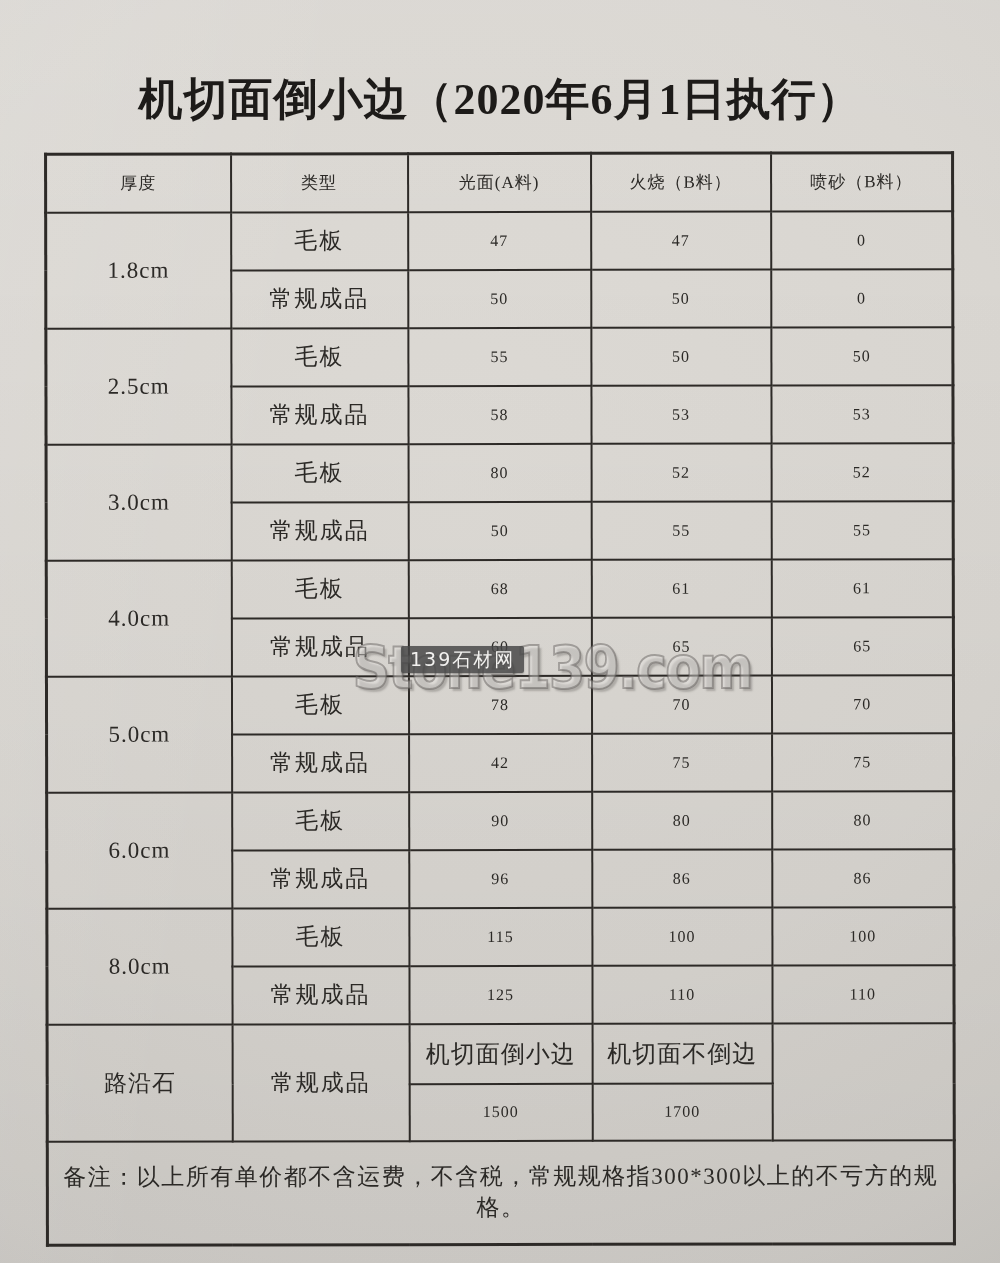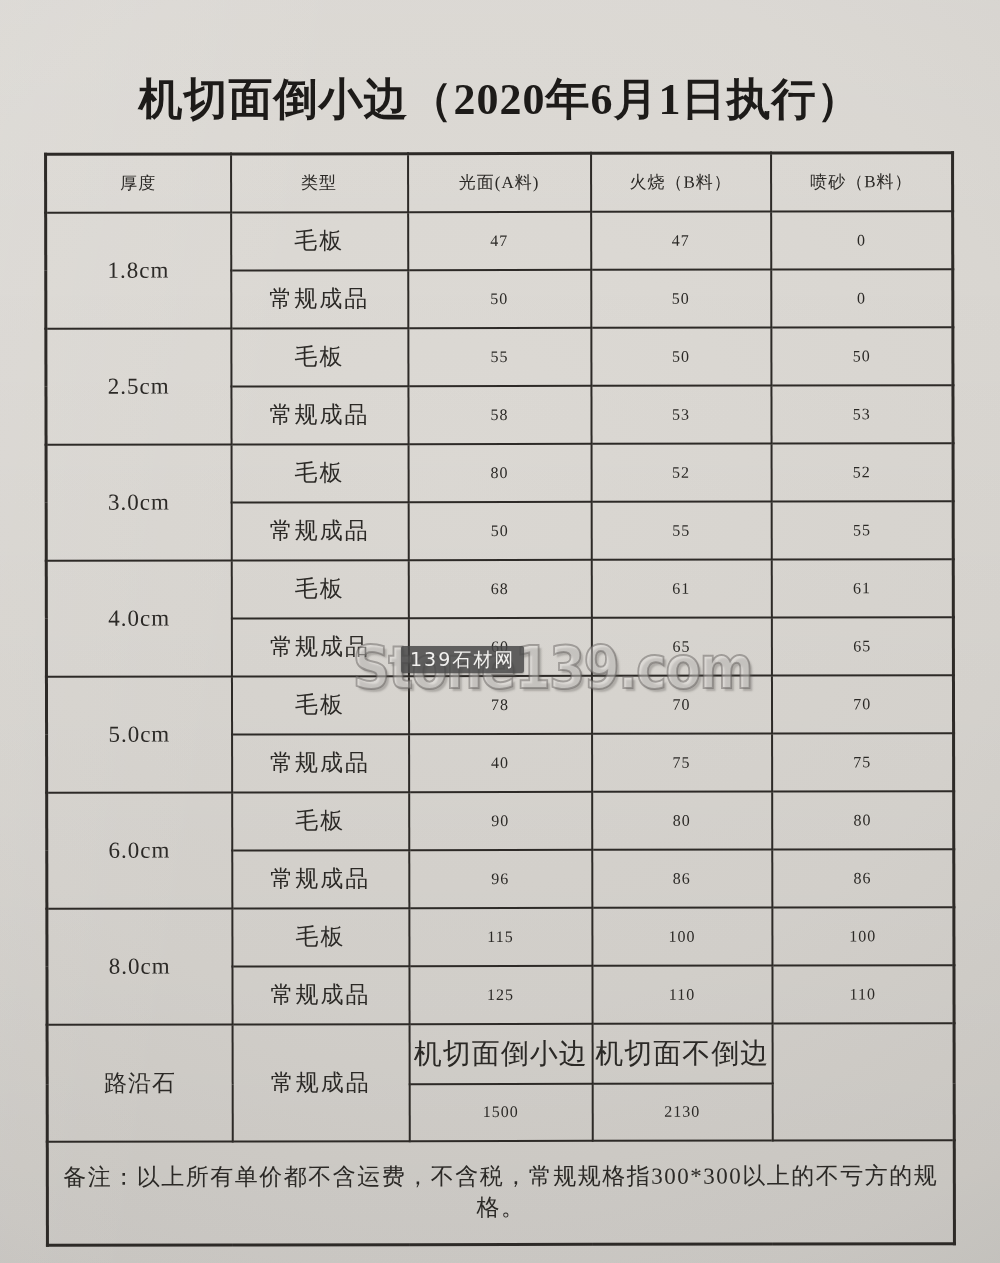--- a/index.html
+++ b/index.html
@@ -46,21 +46,21 @@
     padding:0;
     font-weight:normal;
     color:#2b2926;
     overflow:hidden;
   }
   table.price { border:3px solid #2d2a27; }
   th.hdr   { font-size:17px; letter-spacing:1px; }
   td.thick { font-size:23px; letter-spacing:1px;border-radius:32px; }
   td.type  { font-size:23px; letter-spacing:2px;margin-top:36px; }
   td.num   { font-size:16px; letter-spacing:1px; }
-  td.curb-label { font-size:28px; letter-spacing:1px; }
+  td.curb-label { font-size:24px; letter-spacing:1px; }
   tr.r-head  { height:58px; }
   tr.r-data  { height:58px; }
   tr.r-curb1 { height:60px; }
   tr.r-curb2 { height:57px; }
   tr.r-note  { height:104px; }
   td.note-cell {
     text-align:left;
     padding:0 14px 0 18px;
     font-size:23px;
     font-weight:bold;
@@ -184,21 +184,21 @@
 
       <tr class="r-data">
         <td class="thick" rowspan="2">5.0cm</td>
         <td class="type">毛板</td>
         <td class="num">78</td>
         <td class="num">70</td>
         <td class="num">70</td>
       </tr>
       <tr class="r-data">
         <td class="type">常规成品</td>
-        <td class="num">40</td>
+        <td class="num">42</td>
         <td class="num">75</td>
         <td class="num">75</td>
       </tr>
 
       <tr class="r-data">
         <td class="thick" rowspan="2">6.0cm</td>
         <td class="type">毛板</td>
         <td class="num">90</td>
         <td class="num">80</td>
         <td class="num">80</td>
@@ -226,21 +226,21 @@
 
       <tr class="r-curb1">
         <td class="thick" rowspan="2">路沿石</td>
         <td class="type" rowspan="2">常规成品</td>
         <td class="curb-label">机切面倒小边</td>
         <td class="curb-label">机切面不倒边</td>
         <td rowspan="2"></td>
       </tr>
       <tr class="r-curb2">
         <td class="num">1500</td>
-        <td class="num">2130</td>
+        <td class="num">1700</td>
       </tr>
 
       <tr class="r-note">
         <td class="note-cell" colspan="5">备注：以上所有单价都不含运费，不含税，常规规格指300*300以上的不亏方的规格。</td>
       </tr>
     </tbody>
   </table>
 </div>
 
 </body></html>

